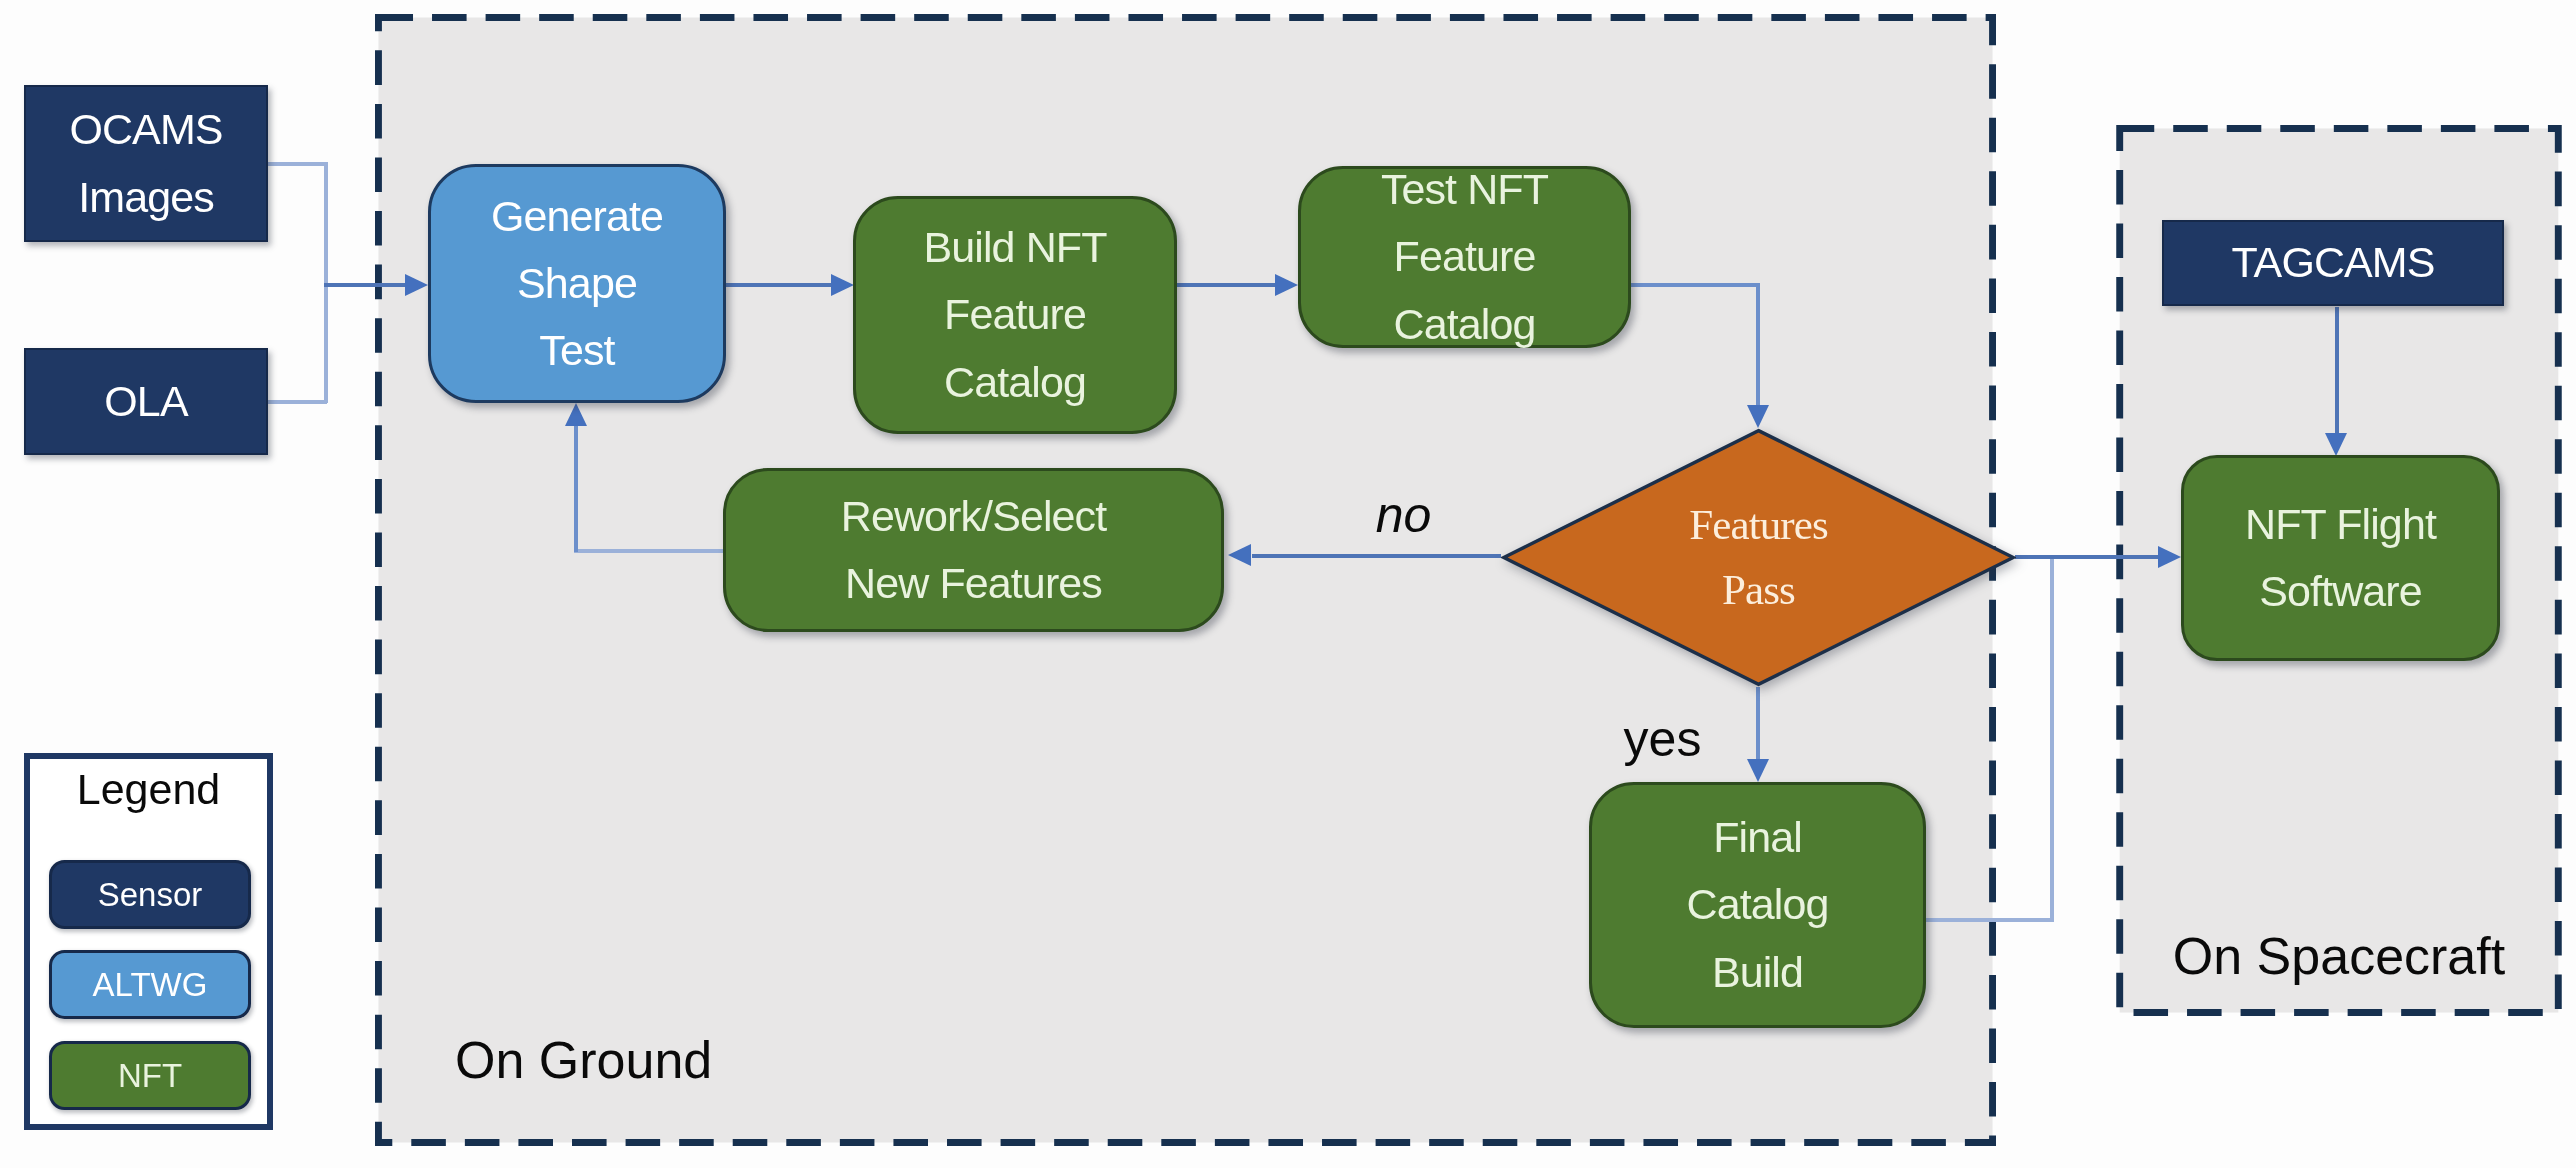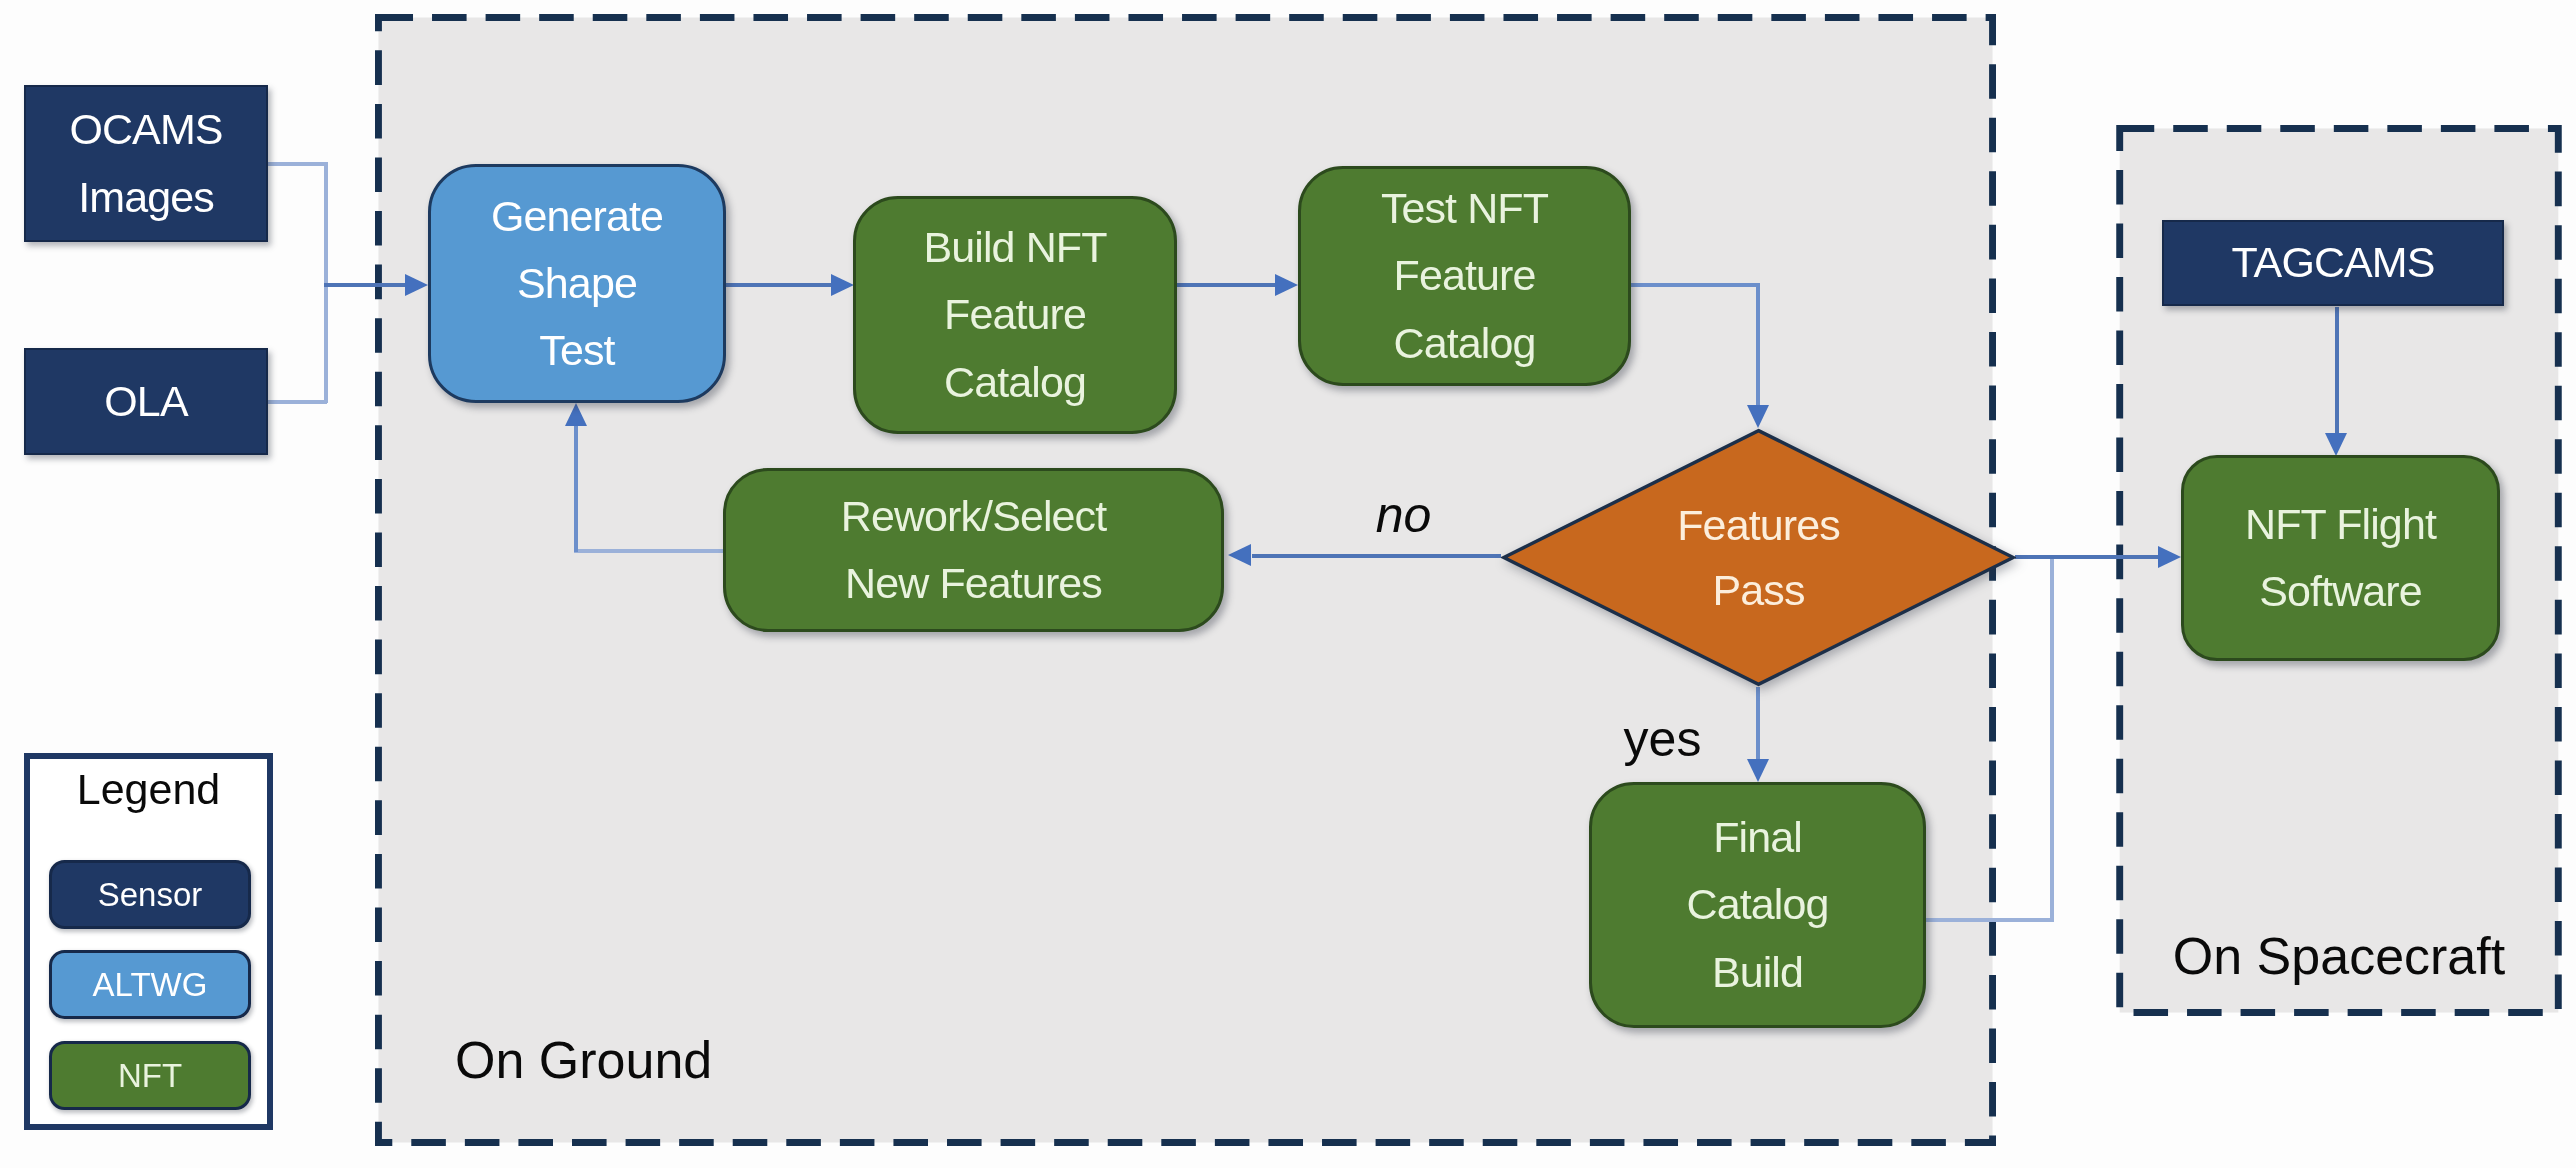--- a/index.html
+++ b/index.html
@@ -27,21 +27,21 @@
   }
   .round-green{
     background:#4E7B30;border:3.5px solid #2c4a1d;border-radius:45px;color:#E9F3DE;
     box-shadow:3.5px 4.3px 7px rgba(40,45,60,.35);
   }
   .node-font{font-size:43px;line-height:1.56;}
   .diamond-wrap{position:absolute;filter:drop-shadow(3.5px 4.3px 5.2px rgba(40,45,60,.35));}
   .diamond-label{
     position:absolute;inset:0;display:flex;align-items:center;justify-content:center;
     text-align:center;color:#FCEEDC;font-size:43px;line-height:1.5;
-    white-space:pre-line;letter-spacing:-0.9px;
+    white-space:pre-line;letter-spacing:-0.9px;font-family:Liberation Serif, serif;
   }
   .edge-label{
     position:absolute;color:#0a0a0a;font-size:50px;text-align:center;
   }
   .cline{position:absolute;background:#4e74b6;}
   .cline.light{background:#9bb1d9;}
   .cline.mid{background:#6c8fcb;}
   .ah{position:absolute;width:0;height:0;}
   .ah.right{border-top:11.2px solid transparent;border-bottom:11.2px solid transparent;border-left:23px solid #4470BE;}
   .ah.left{border-top:11.2px solid transparent;border-bottom:11.2px solid transparent;border-right:23px solid #4470BE;}
@@ -127,21 +127,21 @@
   <div class="node round-blue node-font" style="left:428px;top:164px;width:298px;height:239px;">
     <span class="node-label">Generate
 Shape
 Test</span>
   </div>
   <div class="node round-green node-font" style="left:853px;top:166px;width:324px;height:238px;margin-top:30px;">
     <span class="node-label">Build NFT
 Feature
 Catalog</span>
   </div>
-  <div class="node round-green node-font" style="left:1298px;top:166px;width:333px;height:220px;justify-content:center;">
+  <div class="node round-green node-font" style="left:1298px;top:166px;width:333px;height:182px;justify-content:center;">
     <span class="node-label">Test NFT
 Feature
 Catalog</span>
   </div>
 
   <div class="diamond-wrap" style="left:1501px;top:428px;width:515px;height:259px;">
     <svg width="515" height="259" viewBox="0 0 596 300">
       <polygon points="298,3 593,150 298,297 3,150" fill="#C8681E" stroke="#1c2f49" stroke-width="4"></polygon>
     </svg>
     <div class="diamond-label">Features

